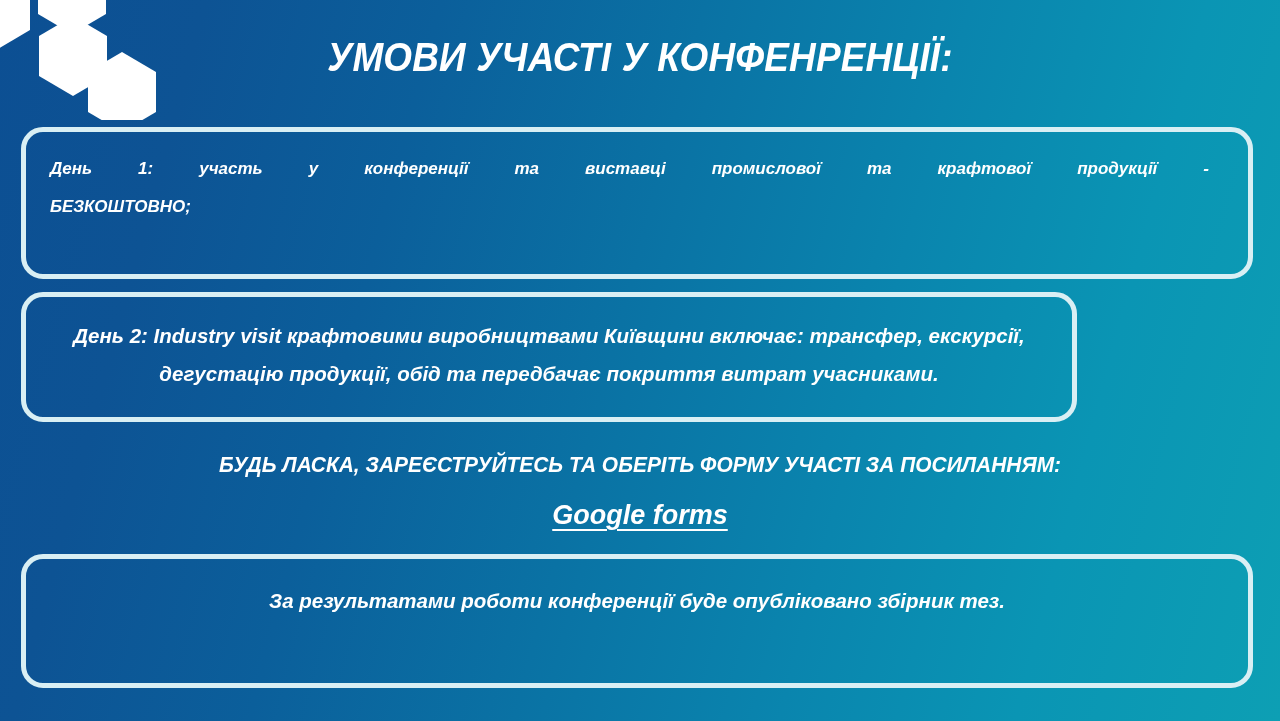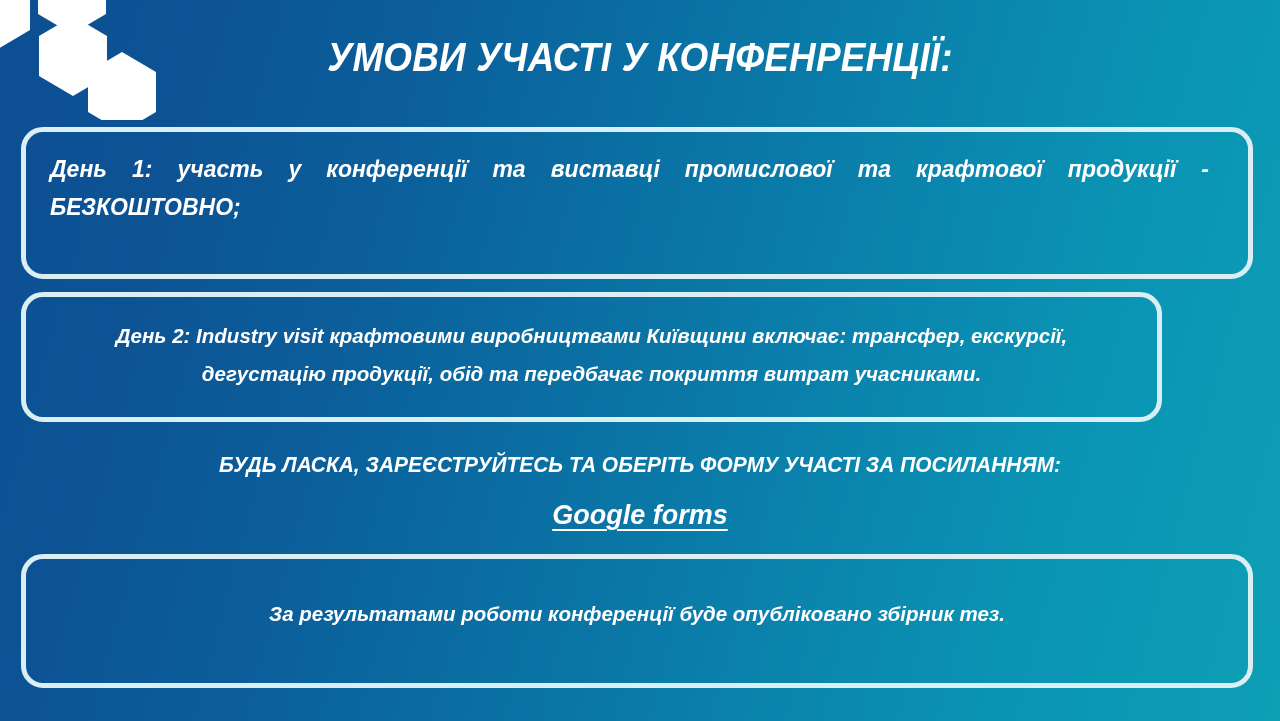--- a/index.html
+++ b/index.html
@@ -66,39 +66,39 @@
     border-radius: 22px;
     color: #ffffff;
     font-weight: bold;
   }
   .box-1 {
     left: 21px;
     top: 127px;
     width: 1232px;
     height: 152px;
     padding: 18px 39px 0 24px;
-    font-size: 23px;
+    font-size: 17px;
     line-height: 38px;
   }
   .box-2 {
     left: 21px;
     top: 292px;
-    width: 1141px;
+    width: 1056px;
     height: 130px;
     padding: 20px 26px 0 26px;
     font-size: 20.5px;
     line-height: 38px;
     text-align: center;
   }
   .box-3 {
     left: 21px;
     top: 554px;
     width: 1232px;
     height: 134px;
-    padding: 34px 26px 0 26px;
+    padding: 21px 26px 0 26px;
     font-size: 20.5px;
     line-height: 42px;
     text-align: center;
   }
 
   .line-justify {
     text-align: justify;
     text-align-last: justify;
   }
   .line-plain {

